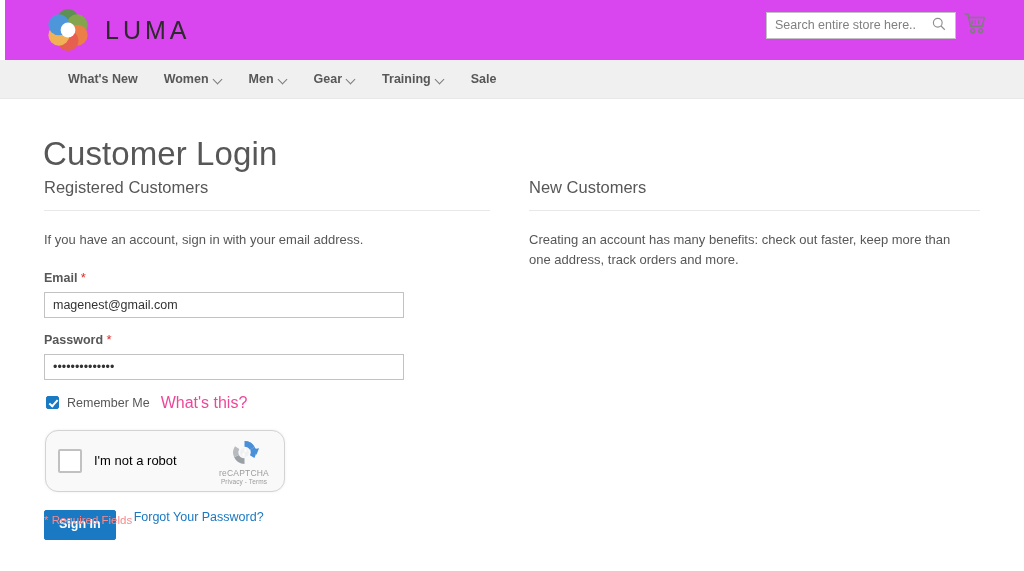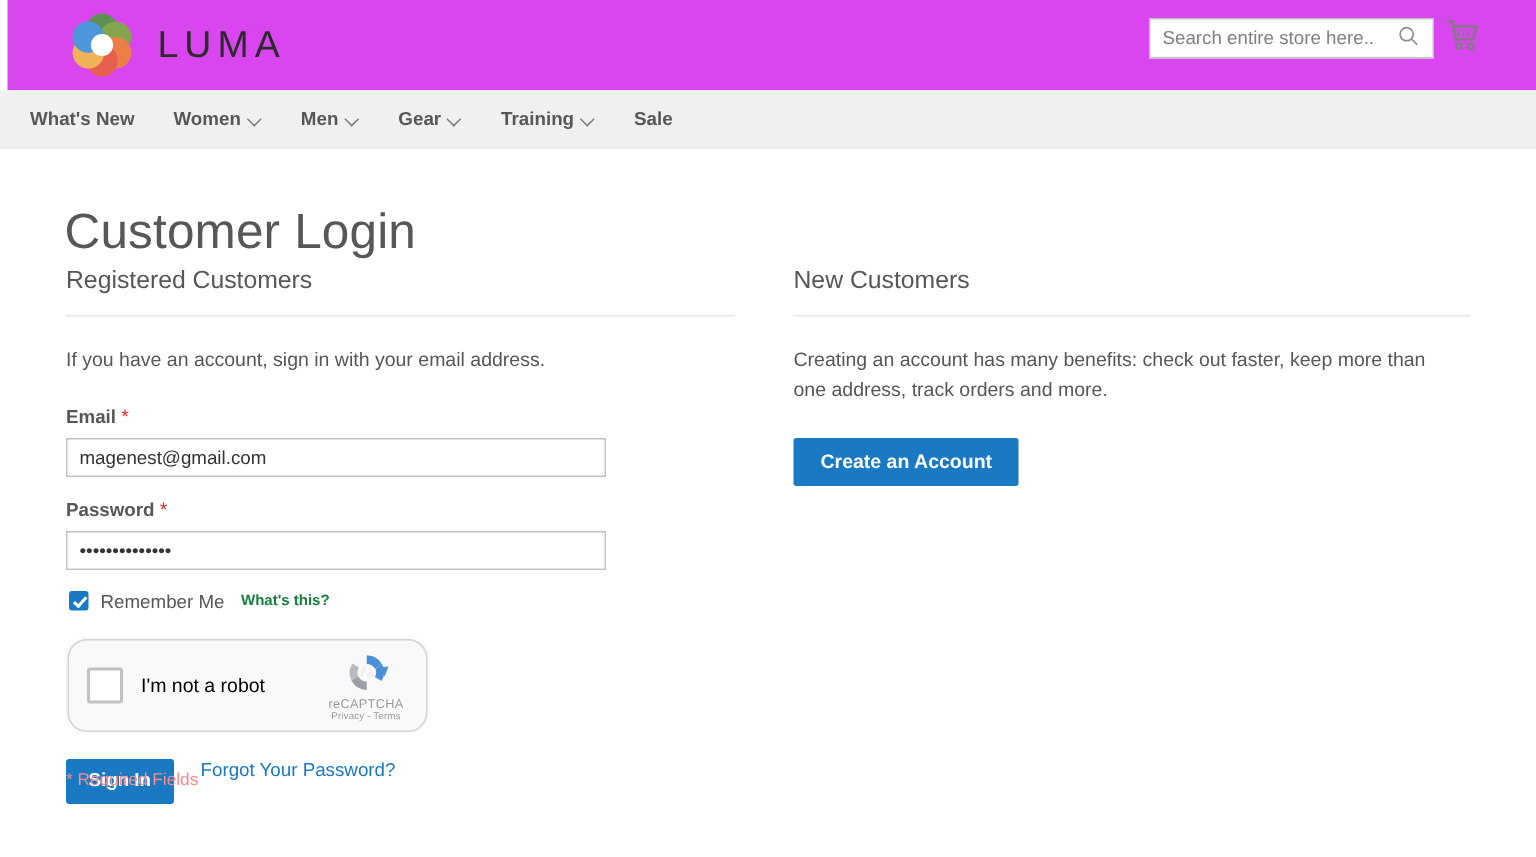--- a/index.html
+++ b/index.html
@@ -51,21 +51,21 @@
     position: absolute; left: 958px; top: 12px;
     width: 26px; height: 26px; border: 0; background: transparent;
     padding: 0; cursor: pointer;
     display: flex; align-items: center; justify-content: center;
   }
 
   
   .nav {
     position: absolute; left: 0; top: 60px; width: 1024px; height: 39px;
     background: #f0f0f0; border-bottom: 1px solid #e8e8e8;
-    display: flex; align-items: center; padding-left: 20px;
+    display: flex; align-items: center; padding-left: 68px;
   }
   .nav-item {
     display: flex; align-items: center; gap: 5px;
     font-size: 12.5px; font-weight: bold; color: #575757;
     margin-right: 26px; cursor: pointer; user-select: none;
     white-space: nowrap;
   }
   .nav-item:last-child { margin-right: 0; }
   .caret {
     width: 9px; height: 6px; position: relative; display: inline-block;
@@ -125,21 +125,21 @@
     position: relative; flex: none; cursor: pointer;
   }
   .cbx::after {
     content: ""; position: absolute; left: 4px; top: 1px;
     width: 3px; height: 7px;
     border-right: 2px solid #fff; border-bottom: 2px solid #fff;
     transform: rotate(42deg);
   }
   .remember-label { font-size: 12.5px; color: #575757; }
   .whats-this {
-    font-size: 10px; font-weight: bold; color: #15803d;
+    font-size: 16px; font-weight: normal; color: #ec4899;
     cursor: pointer; margin-left: 3px;
   }
 
   
   .recaptcha {
     width: 240px; height: 62px;
     background: #f9f9f9; border: 1px solid #d3d3d3; border-radius: 13px;
     box-shadow: 0 0 3px rgba(0,0,0,0.07);
     display: flex; align-items: center; position: relative;
     margin: 0 0 18px 1px;
@@ -310,18 +310,17 @@
     <div class="actions">
       <button class="btn-primary">Sign In</button>
       <a class="link">Forgot Your Password?</a>
     </div>
   </div>
 
   <div class="col-right">
     <h2 class="block-title">New Customers</h2>
     <div class="block-rule"></div>
     <p class="note note-right">Creating an account has many benefits: check out faster, keep more than one address, track orders and more.</p>
-    <button class="btn-primary btn-create">Create an Account</button>
   </div>
 
   <div class="required-note">* Required Fields</div>
 
 </div>
 
 </body></html>

